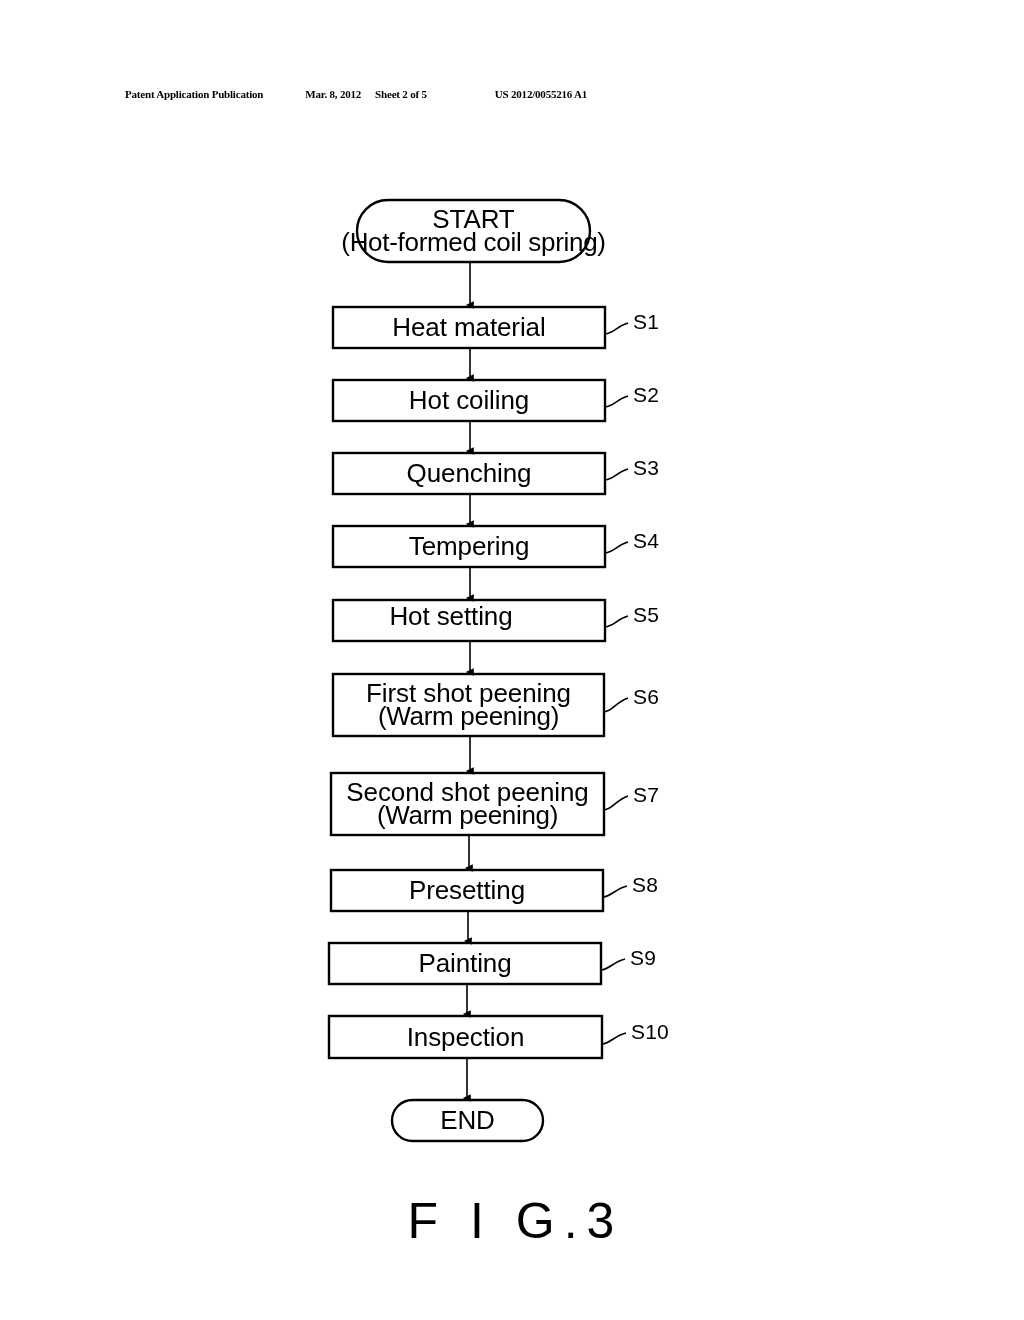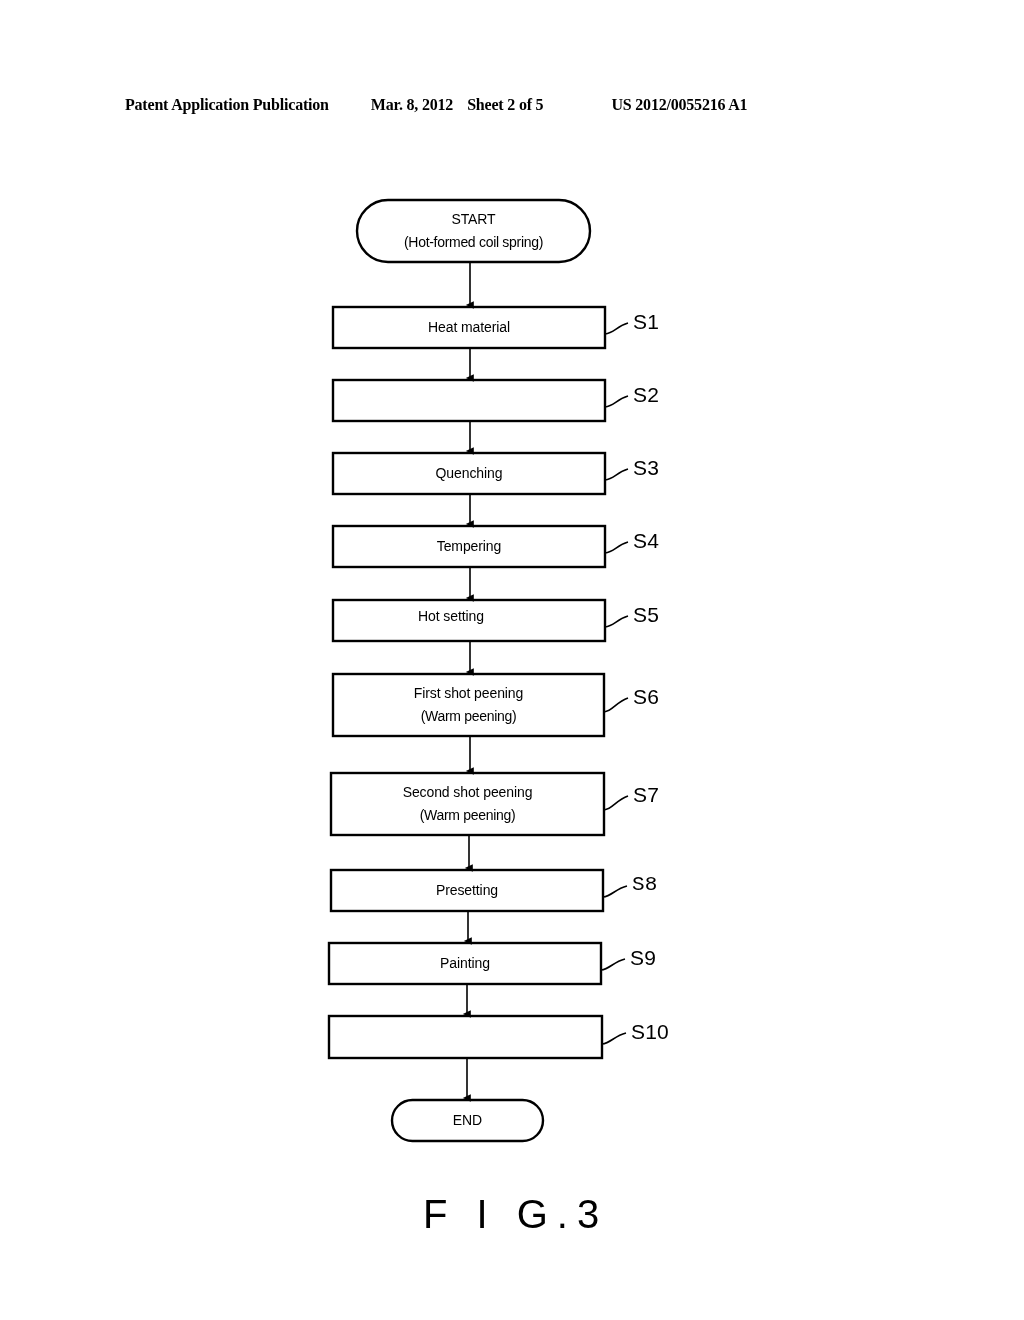--- a/index.html
+++ b/index.html
@@ -18,25 +18,25 @@
 
   
   .page-header {
     position: absolute;
     top: 88px;
     left: 125px;
     width: 774px;
     height: 26px;
     font-family: "Liberation Serif", serif;
     font-weight: bold;
-    font-size: 16px;
+    font-size: 11px;
     letter-spacing: -0.2px;
     white-space: nowrap;
     display: flex;
-    align-items: flex-end;
+    align-items: flex-start;
   }
   .hdr-pub      { }
   .hdr-date     { margin-left: 42px; }
   .hdr-sheet    { margin-left: 14px; font-family: Liberation Serif, serif; }
   .hdr-docnum   { margin-left: 68px; }
 
   
   .figure {
     position: absolute;
     left: 0;
@@ -53,21 +53,21 @@
 
   
   .node-text {
     position: absolute;
     display: flex;
     flex-direction: column;
     align-items: center;
     justify-content: center;
     text-align: center;
     font-family: "Liberation Sans", sans-serif;
-    font-size: 14px;
+    font-size: 26px;
     line-height: 23px;
     letter-spacing: -0.1px;
     white-space: nowrap;
     pointer-events: none;
   }
   .node-text .ln2 { letter-spacing: -0.3px; }
 
   .step-label {
     position: absolute;
     font-family: "Liberation Sans", sans-serif;
@@ -76,21 +76,21 @@
     white-space: nowrap;
   }
 
   .fig-caption {
     position: absolute;
     left: 0;
     top: 1192px;
     width: 1024px;
     text-align: center;
     font-family: "Liberation Sans", sans-serif;
-    font-size: 40px;
+    font-size: 50px;
     letter-spacing: 2px;
     white-space: nowrap;
   }
   .fig-caption .fw { letter-spacing: 9px; }
 </style>
 </head>
 <body>
 
 <div class="page-header">
   <span class="hdr-pub">Patent Application Publication</span>
@@ -148,20 +148,23 @@
   </svg>
 
   <div class="node-text" style="left:345px; top:200px; width:257px; height:62px;">
     <span class="ln1">START</span>
     <span class="ln2">(Hot-formed coil spring)</span>
   </div>
 
   <div class="node-text" style="left:333px; top:307px; width:272px; height:41px;">
     <span>Heat material</span>
   </div>
+  <div class="node-text" style="left:333px; top:380px; width:272px; height:41px;">
+    <span>Hot coiling</span>
+  </div>
   <div class="node-text" style="left:333px; top:453px; width:272px; height:41px;">
     <span>Quenching</span>
   </div>
   <div class="node-text" style="left:333px; top:526px; width:272px; height:41px;">
     <span>Tempering</span>
   </div>
   <div class="node-text" style="left:315px; top:600px; width:272px; height:32px;">
     <span>Hot setting</span>
   </div>
   <div class="node-text" style="left:333px; top:674px; width:271px; height:62px;">
@@ -170,34 +173,37 @@
   </div>
   <div class="node-text" style="left:331px; top:773px; width:273px; height:62px;">
     <span>Second shot peening</span>
     <span class="ln2">(Warm peening)</span>
   </div>
   <div class="node-text" style="left:331px; top:870px; width:272px; height:41px;">
     <span>Presetting</span>
   </div>
   <div class="node-text" style="left:329px; top:943px; width:272px; height:41px;">
     <span>Painting</span>
+  </div>
+  <div class="node-text" style="left:329px; top:1016px; width:273px; height:42px;">
+    <span>Inspection</span>
   </div>
 
   <div class="node-text" style="left:392px; top:1100px; width:151px; height:41px;">
     <span>END</span>
   </div>
 
   <div class="step-label" style="left:633px; top:310px;">S1</div>
   <div class="step-label" style="left:633px; top:383px;">S2</div>
   <div class="step-label" style="left:633px; top:456px;">S3</div>
   <div class="step-label" style="left:633px; top:529px;">S4</div>
   <div class="step-label" style="left:633px; top:603px;">S5</div>
   <div class="step-label" style="left:633px; top:685px;">S6</div>
   <div class="step-label" style="left:633px; top:783px;">S7</div>
-  <div class="step-label" style="left:632px; top:873px;font-family:Liberation Mono, monospace;">S8</div>
+  <div class="step-label" style="left:632px; top:873px;">S8</div>
   <div class="step-label" style="left:630px; top:946px;">S9</div>
   <div class="step-label" style="left:631px; top:1020px;">S10</div>
 
   <div class="fig-caption">
     <span class="fw">F I G.</span><span>3</span>
   </div>
 
 </div>
 
 </body></html>

